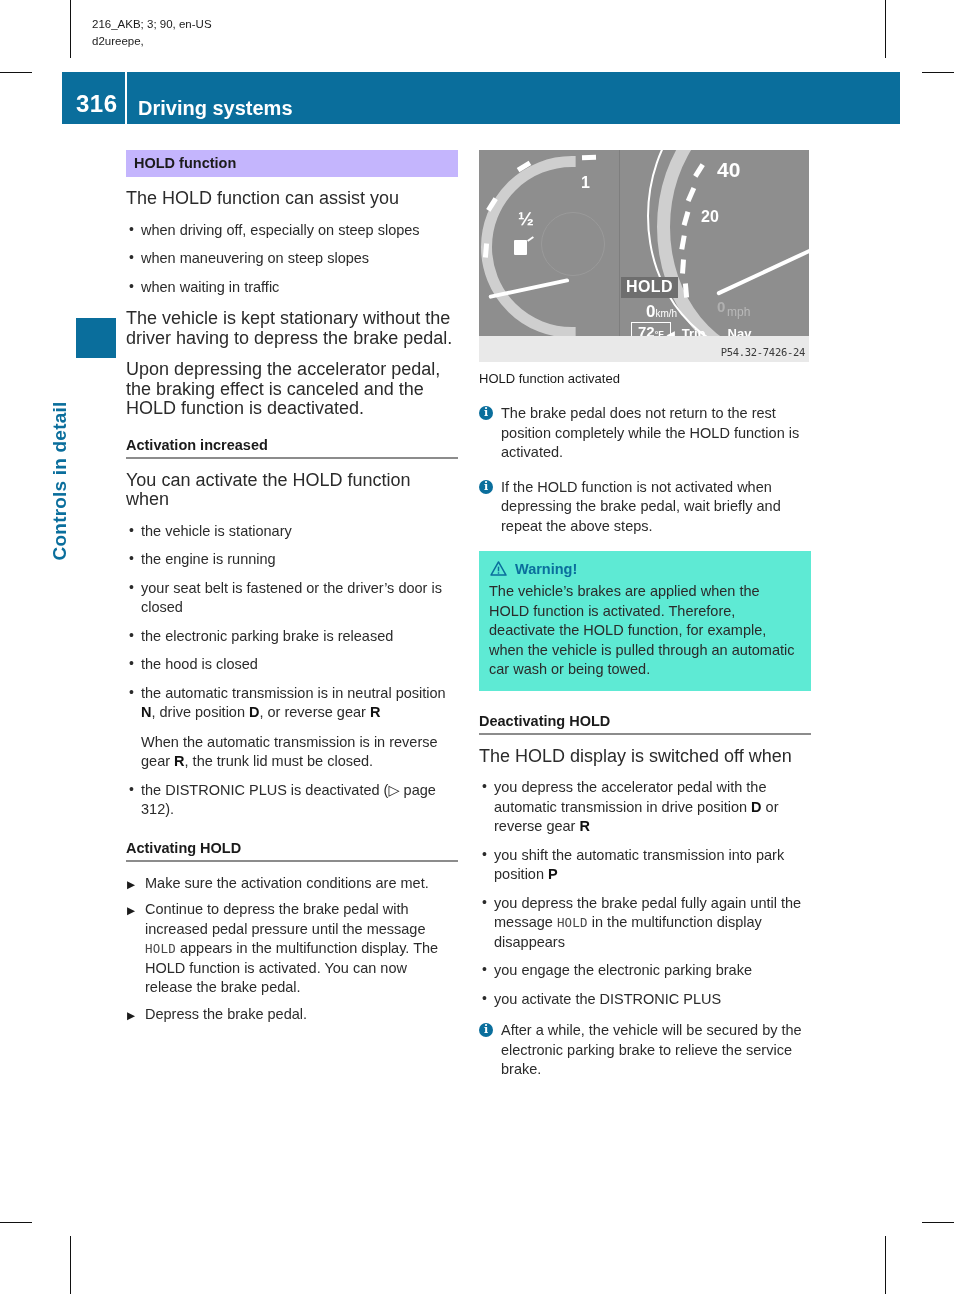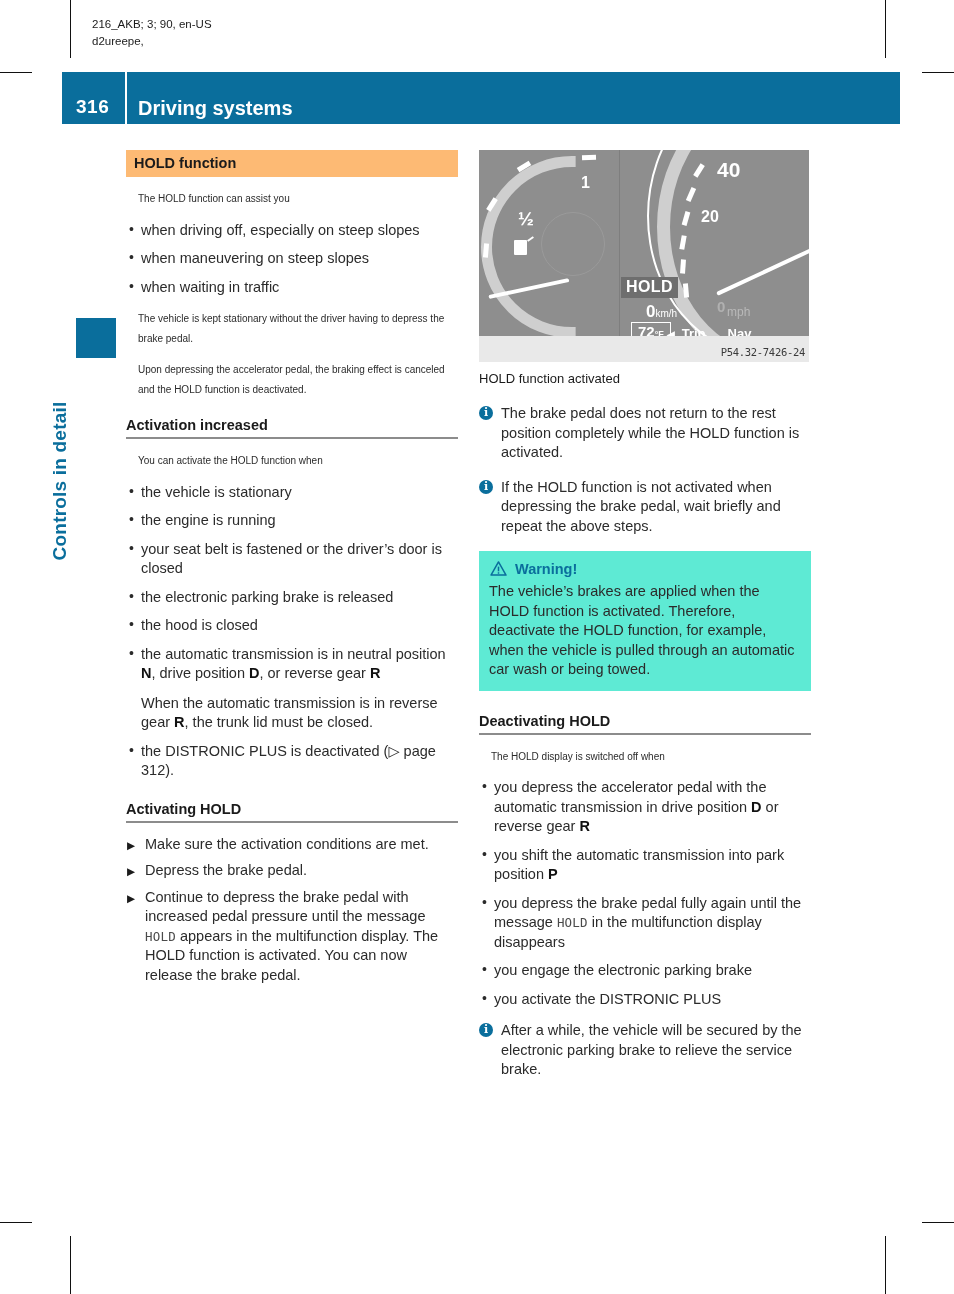--- a/index.html
+++ b/index.html
@@ -55,21 +55,21 @@
     top: 72px;
     width: 838px;
     height: 52px;
     background: #0a6e9c;
   }
   .title-band .pagenum {
     position: absolute;
     left: 14px;
     bottom: 6px;
     color: #ffffff;
-    font-size: 19px;
+    font-size: 24px;
     font-weight: bold;
     letter-spacing: 0.5px;
   }
   .title-band .band-rule {
     position: absolute;
     left: 63px;
     top: 0;
     width: 2px;
     height: 52px;
     background: #ffffff;
@@ -109,39 +109,39 @@
   .col {
     position: absolute;
     top: 150px;
     width: 332px;
   }
   .col-left  { left: 126px; }
   .col-right { left: 479px; }
 
   
   .h-gray {
-    background: #fdba74;
+    background: #c4b5fd;
     font-size: 14.5px;
     font-weight: bold;
     color: #1b1b1b;
     padding: 5px 8px 6px 8px;
     margin: 0 0 12px 0;
   }
   .h-rule {
     font-size: 14.5px;
     font-weight: bold;
     color: #1b1b1b;
     border-bottom: 2px solid #8c8c8c;
     padding: 0 0 4px 0;
     margin: 0 0 12px 0;
   }
   p.body {
-    font-size: 10px;
+    font-size: 18px;
     line-height: 19.5px;
-    margin: 0 0 12px 12px;
+    margin: 0 0 12px 0;
   }
   ul.bullets {
     list-style: none;
     margin: 0 0 12px 0;
     padding: 0;
   }
   ul.bullets > li {
     position: relative;
     font-size: 14.5px;
     line-height: 19.5px;
@@ -485,24 +485,24 @@
     </li>
     <li>
       <span>the DISTRONIC PLUS is deactivated (</span><span>▷</span><span> page 312).</span>
     </li>
   </ul>
 
   <div class="h-rule" style="margin-top:20px;">Activating HOLD</div>
 
   <ul class="steps">
     <li>Make sure the activation conditions are met.</li>
-    <li>Depress the brake pedal.</li>
     <li>
       <span>Continue to depress the brake pedal with increased pedal pressure until the message </span><span class="mfd">HOLD</span><span> appears in the multifunction display. The HOLD function is activated. You can now release the brake pedal.</span>
     </li>
+    <li>Depress the brake pedal.</li>
   </ul>
 
 </div>
 
 <div class="col col-right">
 
   <div class="figure">
     <div class="fig-divider"></div>
     <div class="fig-split"></div>
 

